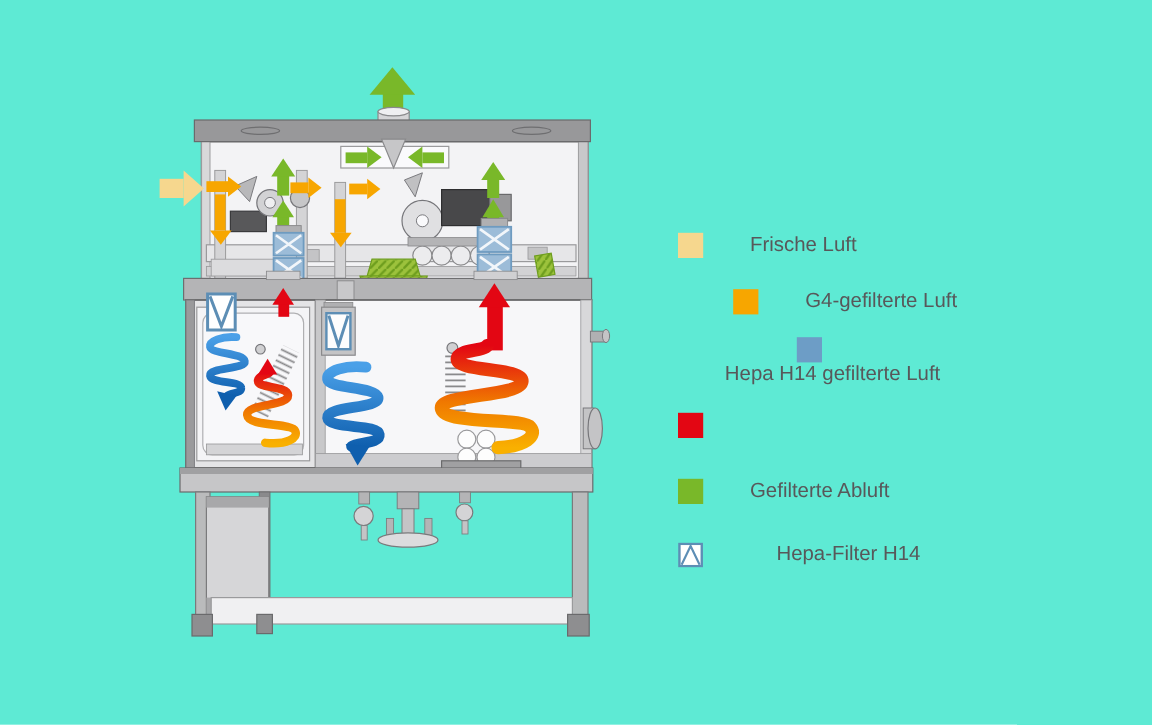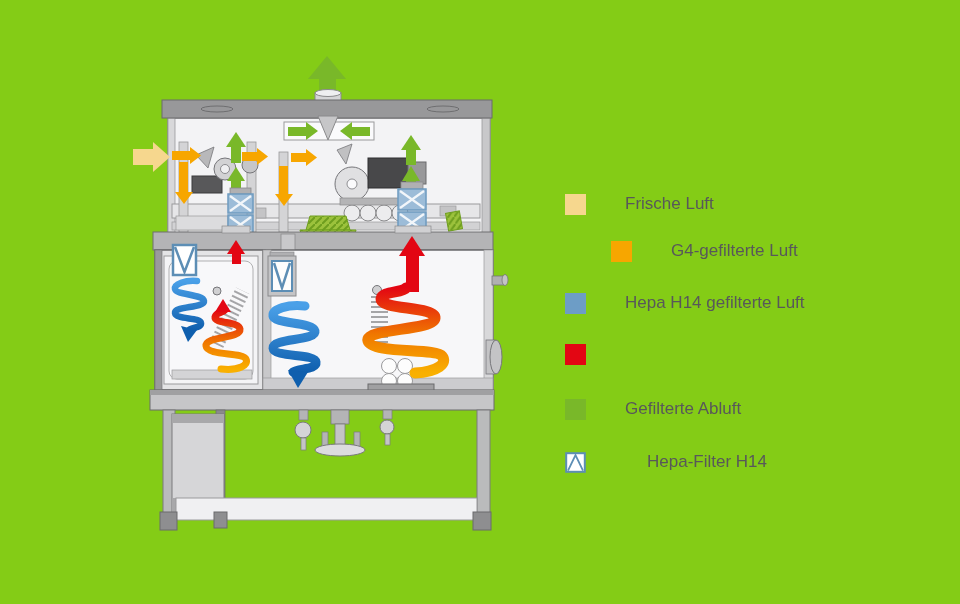--- a/index.html
+++ b/index.html
@@ -1,23 +1,23 @@
 <!DOCTYPE html>
 <html style="--fresh-air: #F6D78E; --g4-air: #F7A600; --hepa-air: #6D9DC6; --contaminated-air: #E30613; --exhaust-air: #79B829; --hepa-filter-frame: #5D8EB5; --text: #58585A;"><head>
 <meta charset="utf-8">
 <style>
   * { margin:0; padding:0; box-sizing:border-box; }
   body { background:#ffffff; font-family:"Liberation Sans", sans-serif; }
-  .screen { position:relative; width:960px; height:604px; background:#84cc16; overflow:hidden; }
+  .screen { position:relative; width:960px; height:604px; background:#5eead4; overflow:hidden; }
   .diagram-svg { position:absolute; left:0; top:0; }
   .legend { position:absolute; left:565px; top:0; width:330px; height:604px; }
   .legend-row { position:absolute; left:0; display:flex; align-items:center; height:22px; }
   .legend-row:nth-child(1){ top:193px; }
   .legend-row:nth-child(2){ top:240px;padding-left:46px; }
-  .legend-row:nth-child(3){ top:292px; }
+  .legend-row:nth-child(3){ top:281px;flex-direction:column; }
   .legend-row:nth-child(4){ top:343px; }
   .legend-row:nth-child(5){ top:398px; }
   .legend-row:nth-child(6){ top:451px;gap:22px; }
   .swatch { width:21px; height:21px; flex:0 0 21px; }
   .swatch.symbol { background:transparent !important; }
   .legend-label { margin-left:39px; font-size:17px; color:var(--text,#58585A); white-space:nowrap; }
 </style>
 </head>
 <body>
 

